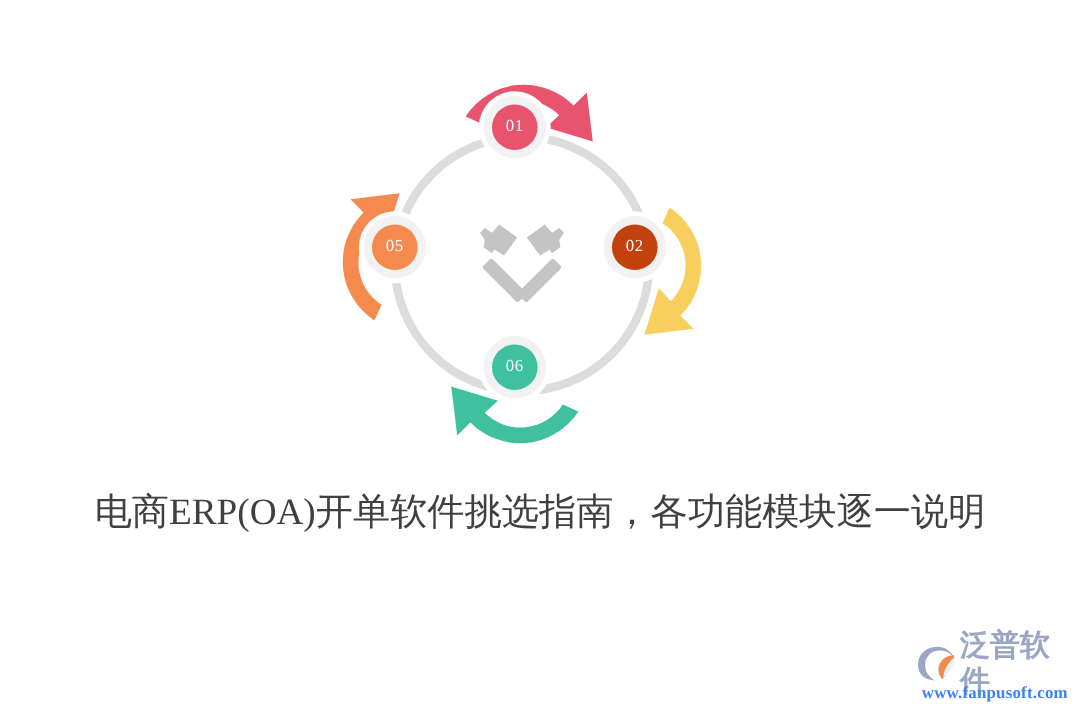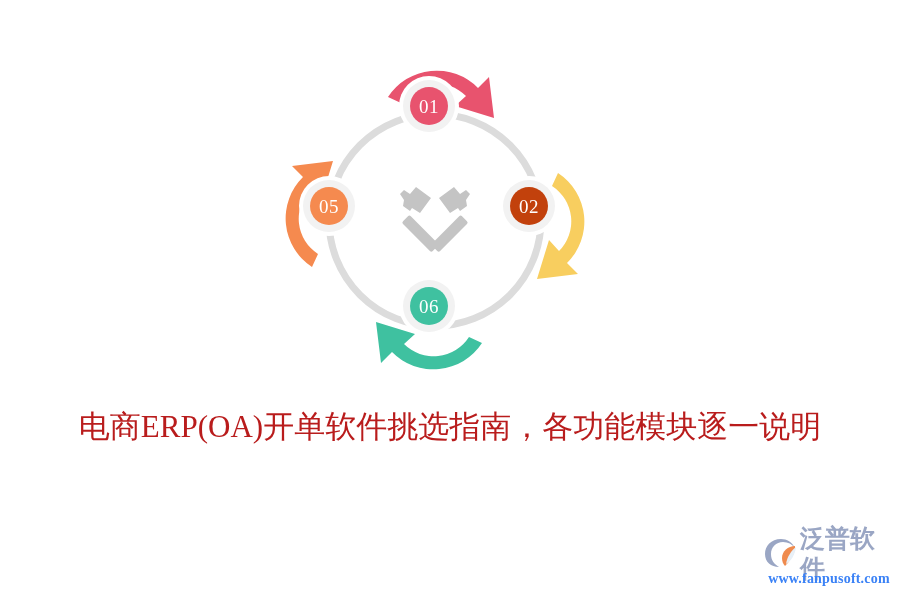--- a/index.html
+++ b/index.html
@@ -46,21 +46,21 @@
     box-shadow: 0 0 0 4px #ffffff;
   }
   .cycle-node-inner {
     width: 38px;
     height: 38px;
     border-radius: 50%;
     display: flex;
     align-items: center;
     justify-content: center;
     color: #ffffff;
-    font-size: 19px;
+    font-size: 14px;
     line-height: 1;
     letter-spacing: 0.5px;
     font-family: "Liberation Serif", "DejaVu Serif", serif;
   }
 
   #cycle-node-01 { left: 133px; top: 25px; }
   #cycle-node-02 { left: 233px; top: 125px; }
   #cycle-node-03 { left: 133px; top: 225px; }
   #cycle-node-04 { left: 33px;  top: 125px; }
 
@@ -73,21 +73,21 @@
     height: 90px;
   }
 
   
   #page-title {
     position: absolute;
     left: 0;
     top: 404px;
     width: 900px;
     text-align: center;
-    color: #b91c1c;
+    color: #404040;
     font-size: 31px;
     line-height: 46px;
     letter-spacing: 0px;
     white-space: nowrap;
     font-family: "Liberation Serif", "DejaVu Serif", serif;
   }
 
   
   #watermark-logo {
     position: absolute;

